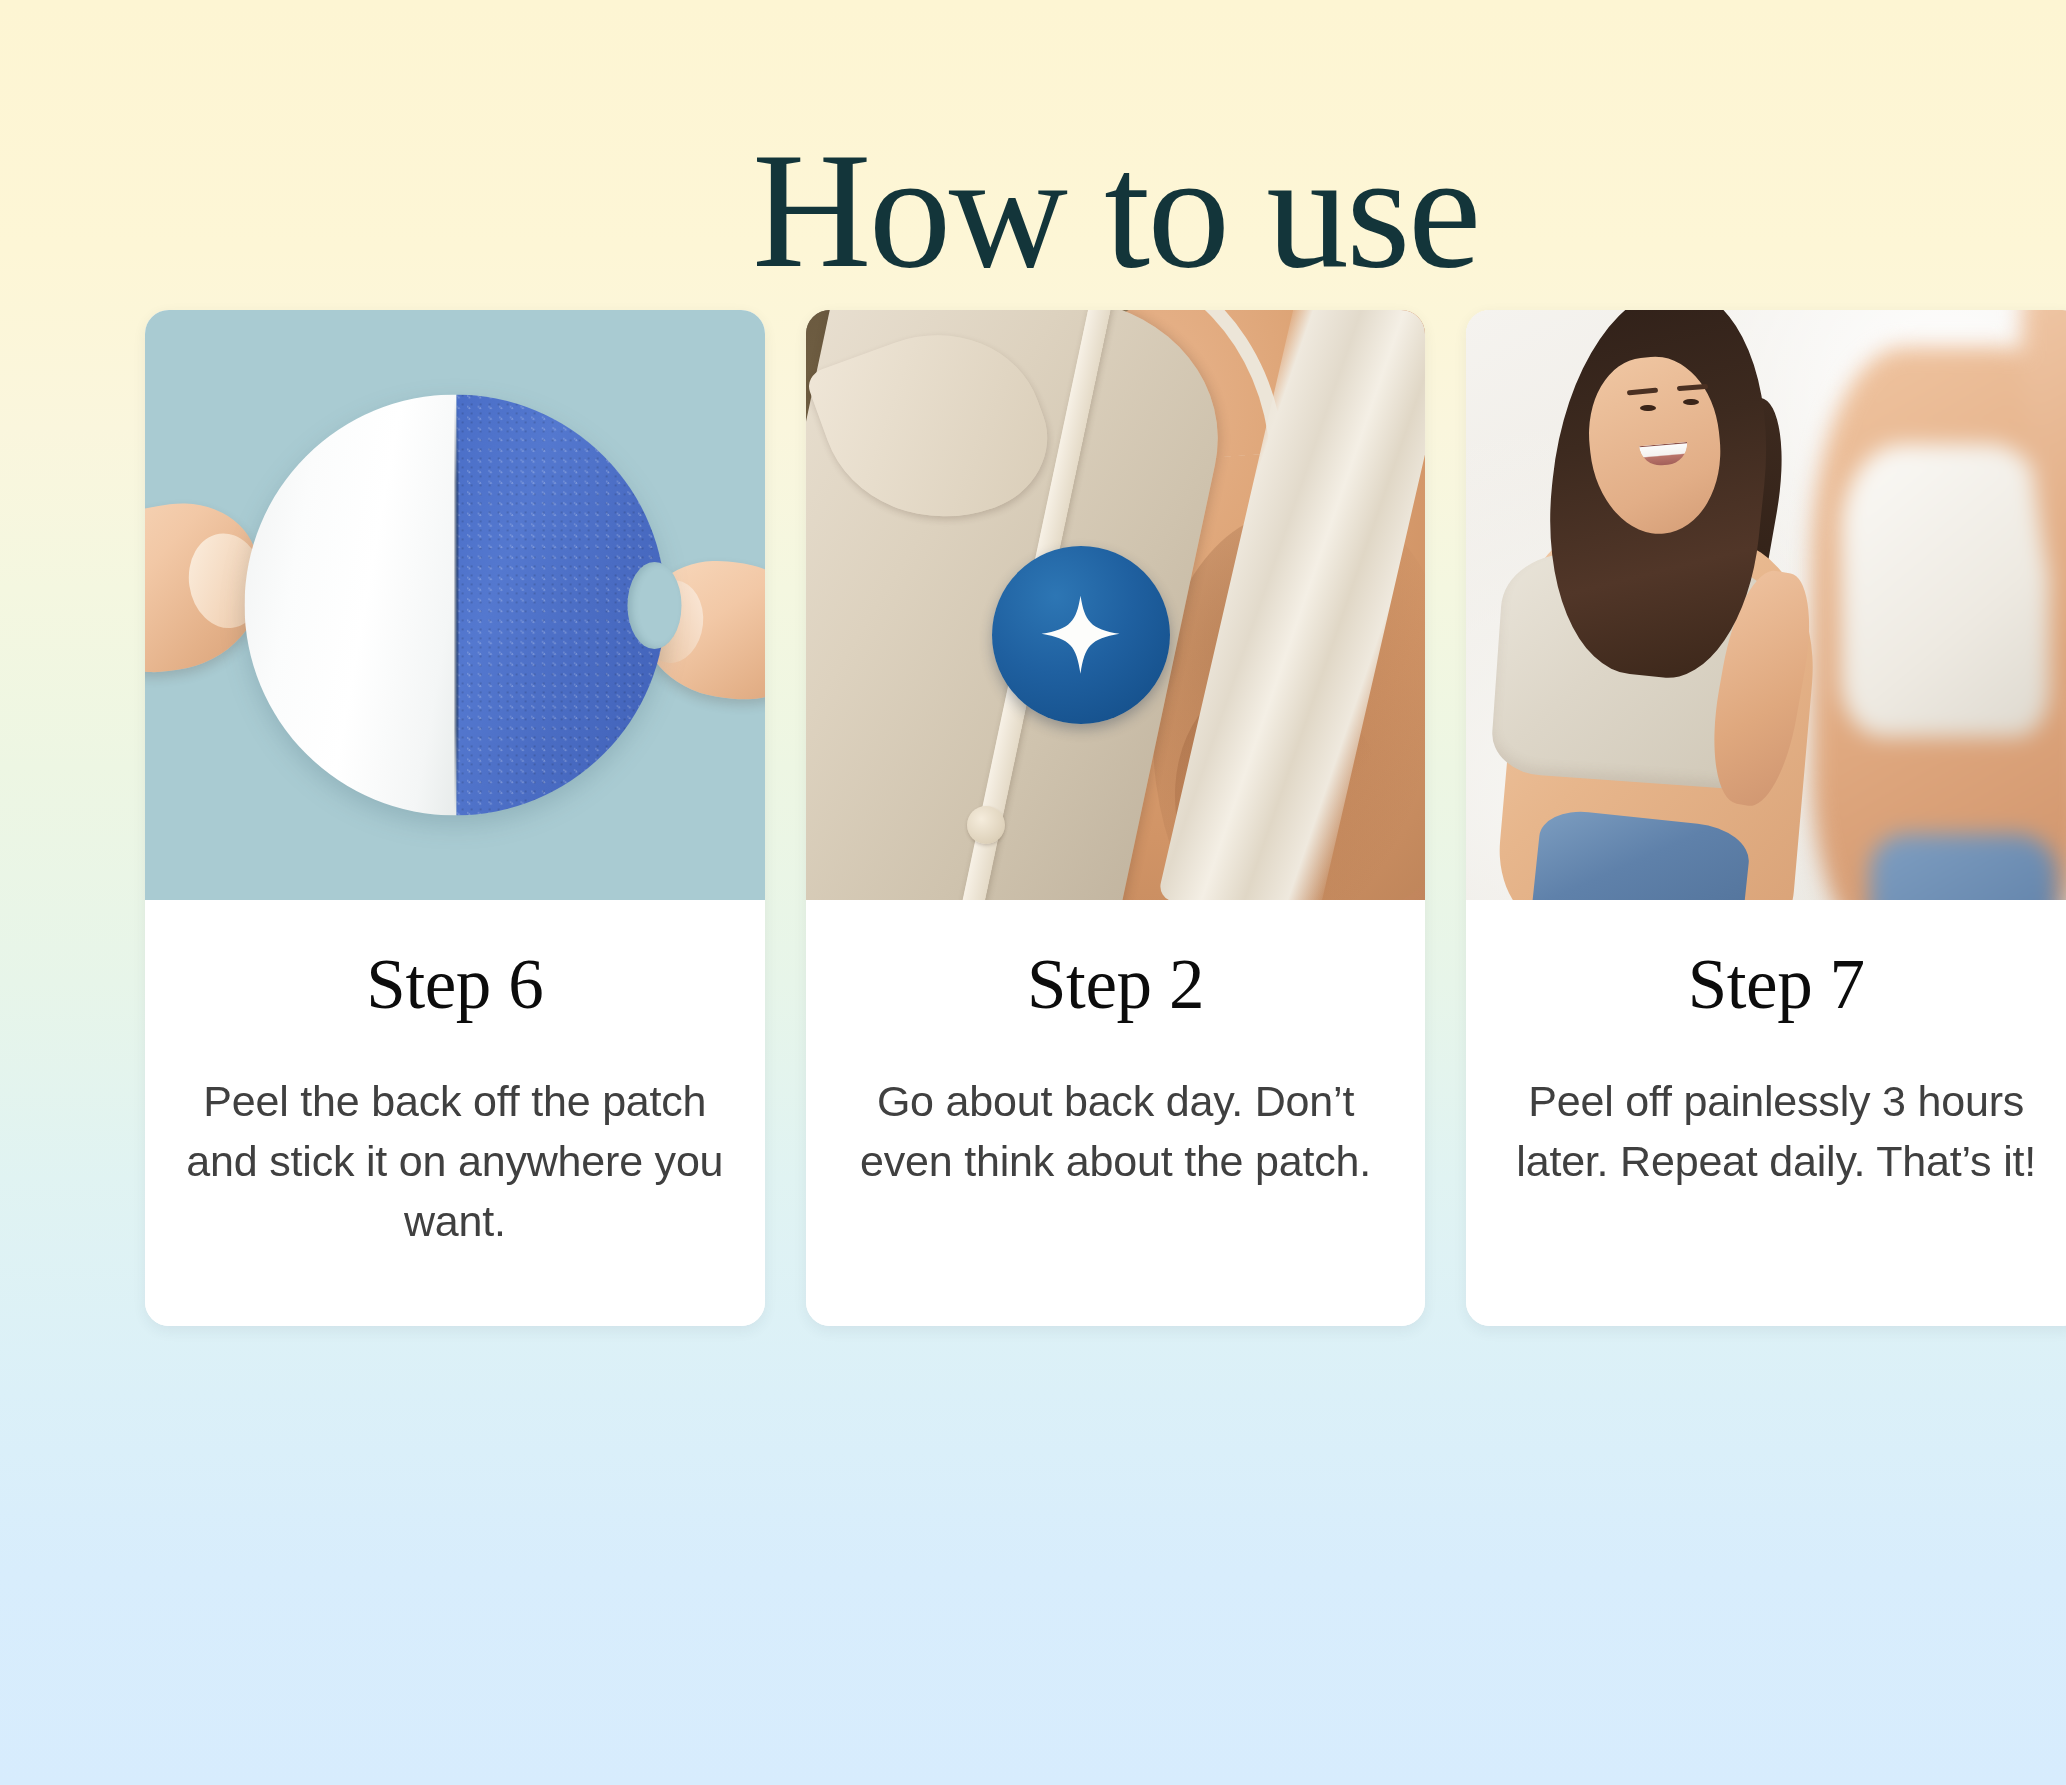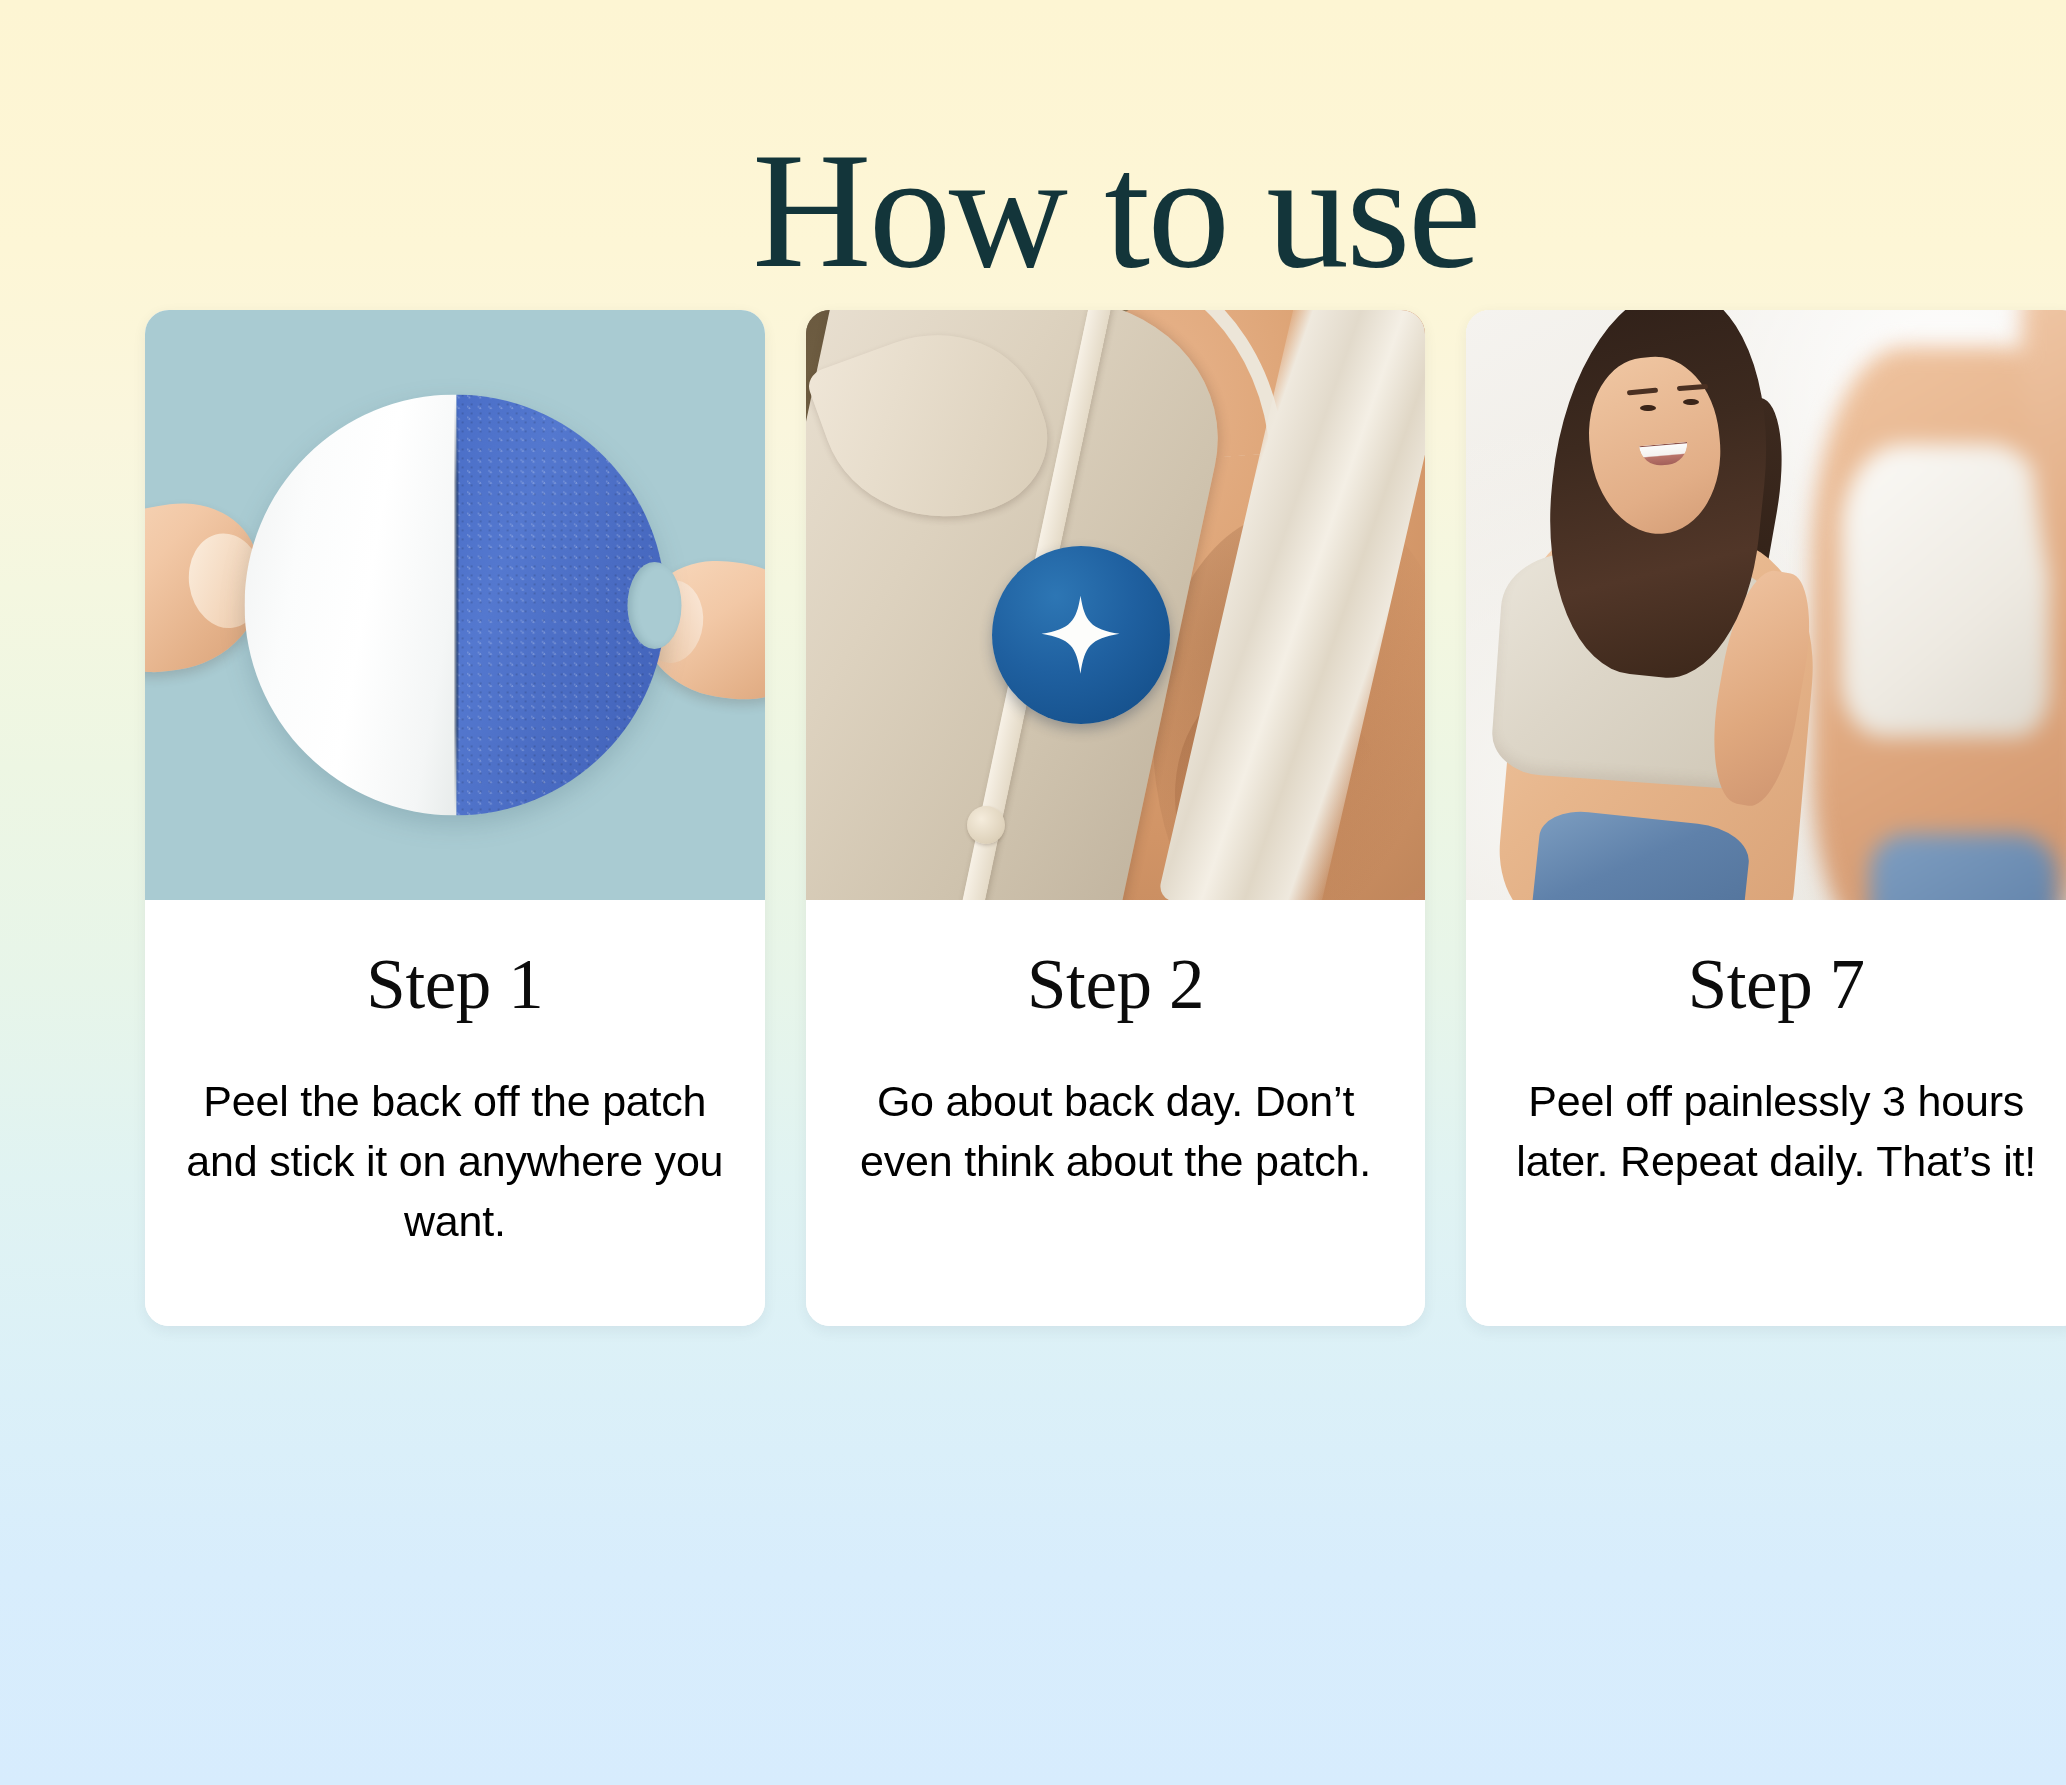--- a/index.html
+++ b/index.html
@@ -76,21 +76,21 @@
     color:#0c0c0c;
     font-weight:400;
     letter-spacing:-0.4px;
   }
 
   .step-desc {
     margin-top:51px;
     font-family:"Liberation Sans", sans-serif;
     font-size:43px;
     line-height:60px;
-    color:#000000;
+    color:#404040;
     font-weight:400;
     letter-spacing:-0.2px;
   }
 
   
   .media1 { background:#a9cbd2; }
 
   .patch-wrap {
     position:absolute;
     left:50%; top:50%;
@@ -387,21 +387,21 @@
         <div class="patch-circle">
           <div class="patch-white"></div>
           <div class="patch-blue"></div>
           <div class="patch-seam"></div>
         </div>
         <div class="patch-notch"></div>
       </div>
     </div>
 
     <div class="card-body">
-      <div class="step-title">Step 1</div>
+      <div class="step-title">Step 6</div>
       <div class="step-desc">Peel the back off the patch and stick it on anywhere you want.</div>
     </div>
   </div>
 
   <div class="card">
 
     <div class="card-media media2">
       <div class="m2-bgwall"></div>
       <div class="m2-skin"></div>
       <div class="m2-shade"></div>

